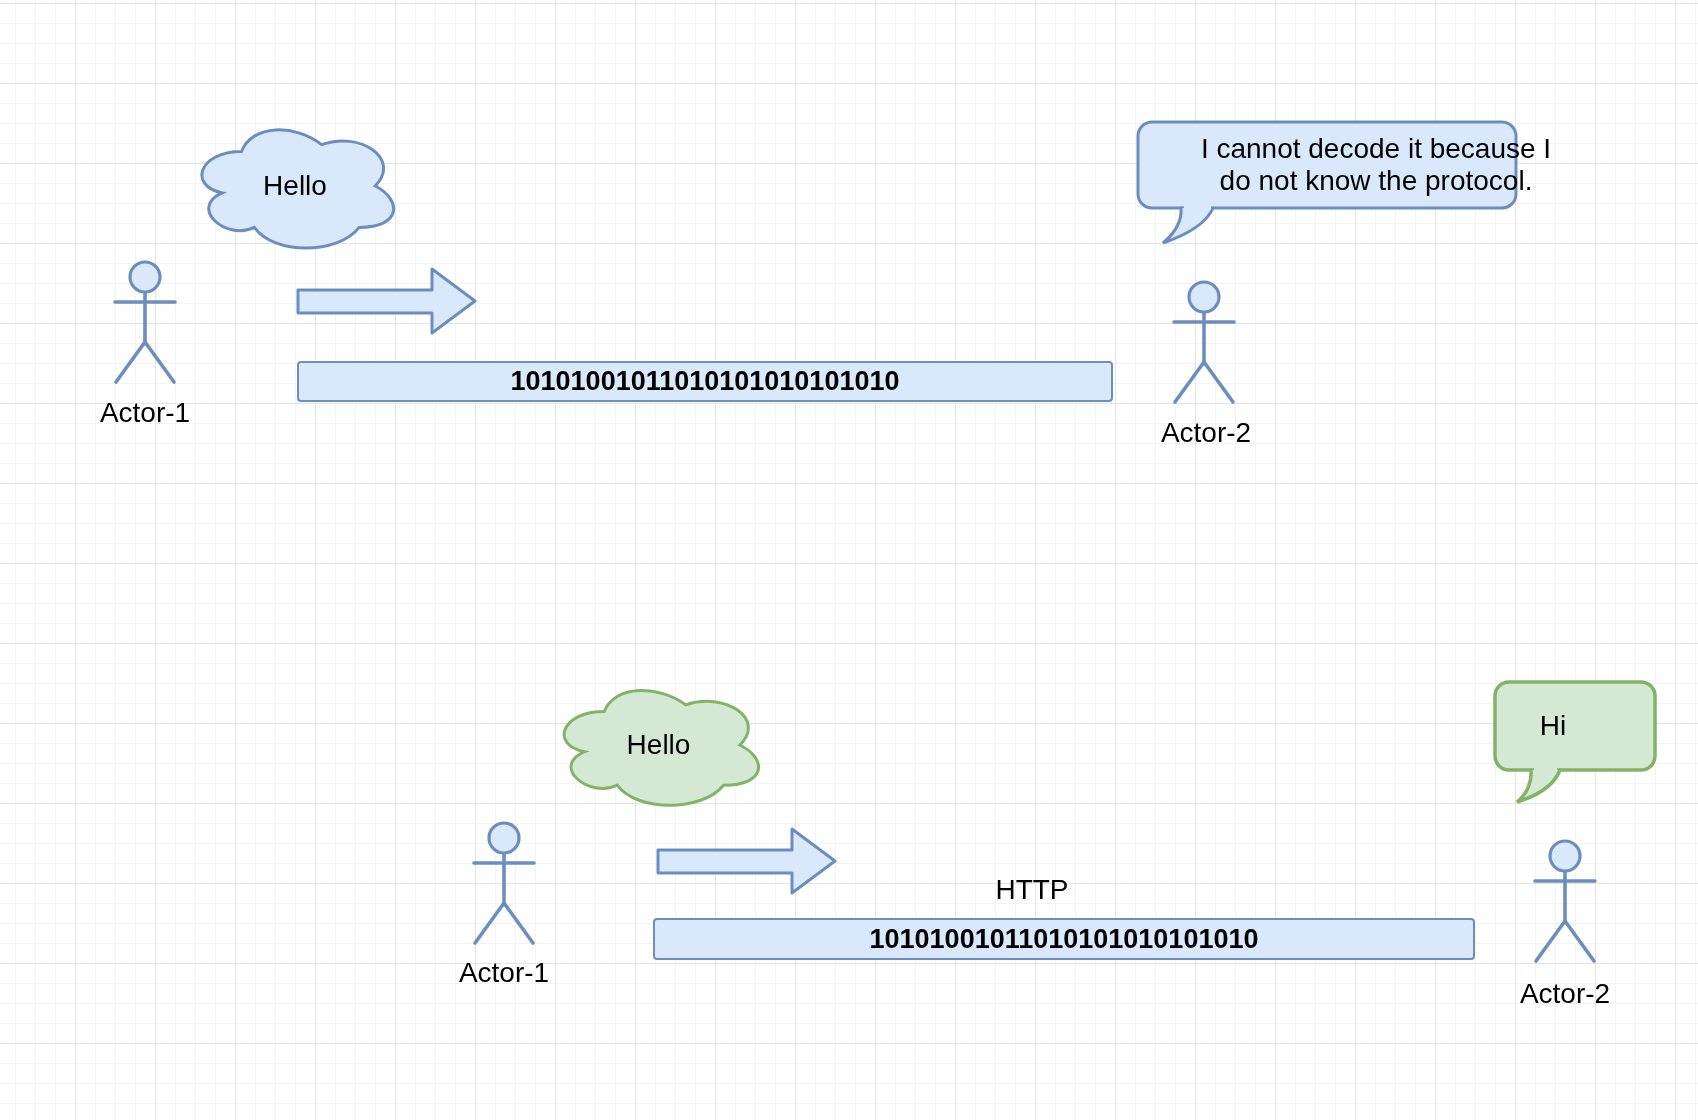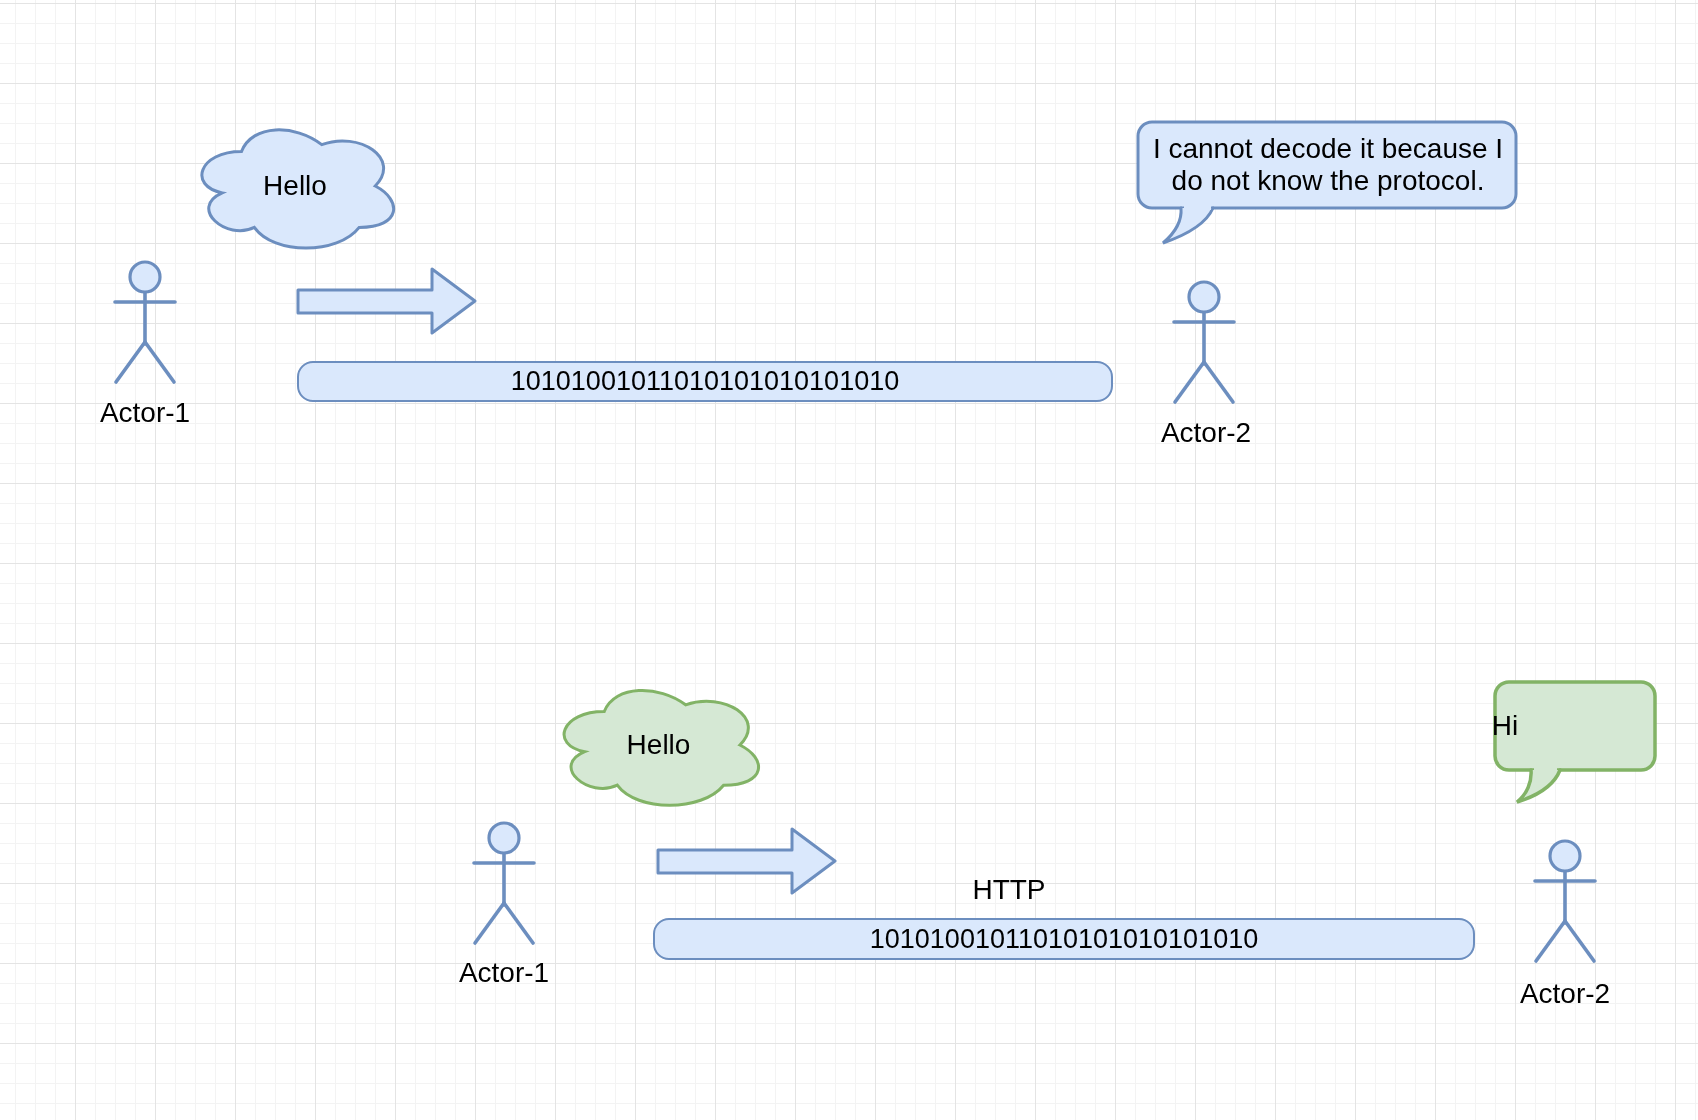--- a/index.html
+++ b/index.html
@@ -23,27 +23,27 @@
   .green{fill:#d5e8d4;stroke:#82b366;}
   .cover-blue{fill:#dae8fc;stroke:none;}
   .cover-green{fill:#d5e8d4;stroke:none;}
   .stick{stroke:#6c8ebf;stroke-width:3.6;stroke-linecap:round;fill:none;}
   .head{stroke-width:3.2;}
   .lbl{
     position:absolute;display:flex;align-items:center;justify-content:center;
     text-align:right;font-size:28px;line-height:32px;white-space:pre;
   }
   .bar{
-    position:absolute;background:#dae8fc;border:2.5px solid #6c8ebf;border-radius:16px;
+    position:absolute;background:#dae8fc;border:2.5px solid #6c8ebf;border-radius:4px;
     display:flex;align-items:center;justify-content:center;
-    font-size:27px;box-sizing:border-box;
+    font-size:27px;box-sizing:border-box;font-weight:bold;
   }
   .bubble-text{
     position:absolute;display:flex;flex-direction:column;align-items:center;justify-content:center;
-    text-align:center;font-size:28px;line-height:32px;
+    text-align:center;font-size:28px;line-height:32px;padding-left:48px;
   }
 </style>
 </head>
 <body>
 
 <div class="canvas">
 
   <svg class="shape" style="left:188px;top:117px;width:214px;height:138px" viewBox="0 0 100 80" preserveAspectRatio="none">
     <path class="blue" vector-effect="non-scaling-stroke" stroke-width="3" d="M 25 20 C 5 20 0 40 16 44 C 0 52.8 18 72 31 64 C 40 80 70 80 80 64 C 100 64 100 48 87.5 40 C 100 24 80 8 62.5 16 C 50 4 30 4 25 20 Z"></path>
   </svg>
@@ -96,21 +96,21 @@
     <line class="stick" x1="32" y1="82" x2="3" y2="122"></line>
     <line class="stick" x1="32" y1="82" x2="61" y2="122"></line>
     <circle class="blue head" cx="32" cy="17" r="15"></circle>
   </svg>
   <div class="lbl" style="left:404px;top:958px;width:200px;height:30px">Actor-1</div>
 
   <svg class="shape" style="left:656px;top:827px;width:182px;height:68px" viewBox="0 0 182 68">
     <polygon class="blue" stroke-width="3" stroke-linejoin="round" points="2,23 136,23 136,2 179,34 136,66 136,46 2,46"></polygon>
   </svg>
 
-  <div class="lbl" style="left:909px;top:874px;width:200px;height:32px">HTTP</div>
+  <div class="lbl" style="left:932px;top:874px;width:200px;height:32px">HTTP</div>
 
   <div class="bar" style="left:653px;top:918px;width:822px;height:42px">
     <span>10101001011010101010101010</span>
   </div>
 
   <svg class="shape" style="left:1533px;top:839px;width:64px;height:124px" viewBox="0 0 64 124">
     <line class="stick" x1="32" y1="30" x2="32" y2="84"></line>
     <line class="stick" x1="2" y1="42" x2="62" y2="42"></line>
     <line class="stick" x1="32" y1="82" x2="3" y2="122"></line>
     <line class="stick" x1="32" y1="82" x2="61" y2="122"></line>

